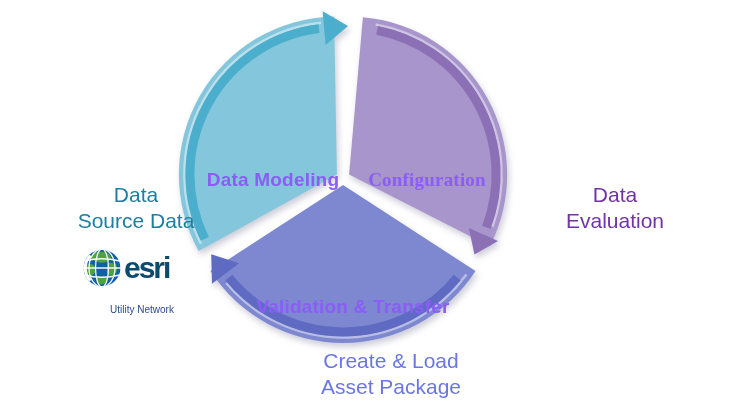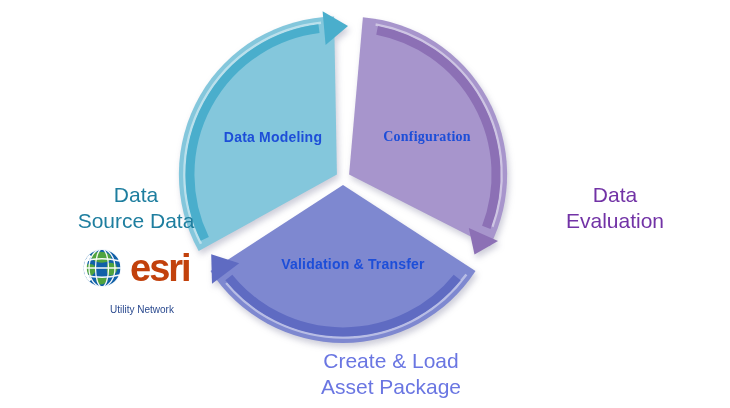--- a/index.html
+++ b/index.html
@@ -6,34 +6,34 @@
   .stage{
     position:relative;width:730px;height:408px;background:#ffffff;
     overflow:hidden;font-family:"Liberation Sans",sans-serif;
   }
   .diagram{position:absolute;left:0;top:0;}
   .wedge{filter:drop-shadow(2px 4px 3px rgba(90,90,130,.30));}
   .band{fill:none;stroke-width:9;}
   .sheen{fill:none;stroke:rgba(255,255,255,.45);stroke-width:2.5;}
   .seg-label{
     position:absolute;transform:translateX(-50%);white-space:nowrap;
-    font-size:14px;font-weight:700;color:#1d4ed8;letter-spacing:.2px;
+    font-size:19px;font-weight:700;color:#8b5cf6;letter-spacing:.2px;margin-top:40px;
   }
   .outer-label{
     position:absolute;transform:translateX(-50%);text-align:center;
     font-size:21px;line-height:26px;white-space:nowrap;font-weight:400;
   }
   .outer-label.teal{color:#1E7E9F;}
   .outer-label.purple{color:#7233A6;}
   .outer-label.blue{color:#6A76E2;}
   .logo{position:absolute;left:82px;top:248px;width:112px;}
   .logo-row{display:flex;align-items:center;}
   .logo-wordmark{
-    font-size:38px;font-weight:700;color:#c2410c;letter-spacing:-2px;
-    line-height:40px;margin-left:8px;
+    font-size:30px;font-weight:700;color:#0c4a6e;letter-spacing:-2px;
+    line-height:40px;margin-left:2px;
   }
   .logo-subtitle{
     font-size:10px;font-weight:400;color:#2B4A8F;text-align:center;
     width:96px;margin:16px 0 0 12px;
   }
 </style>
 </head>
 <body>
 
 <div class="stage">

